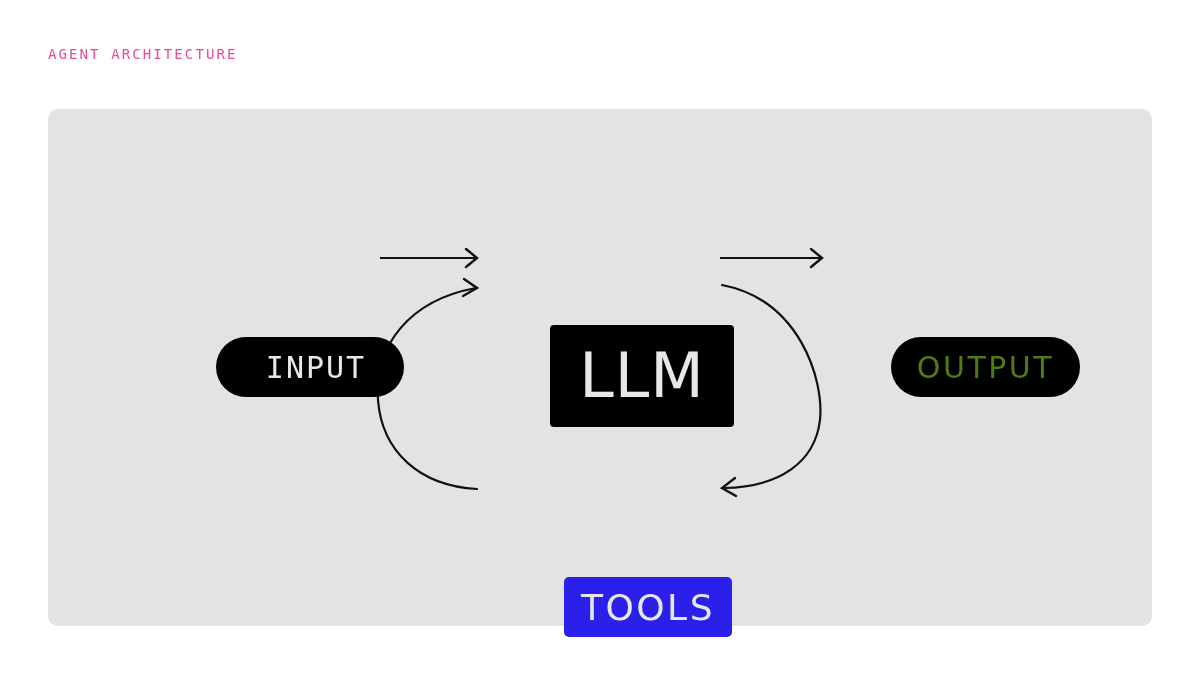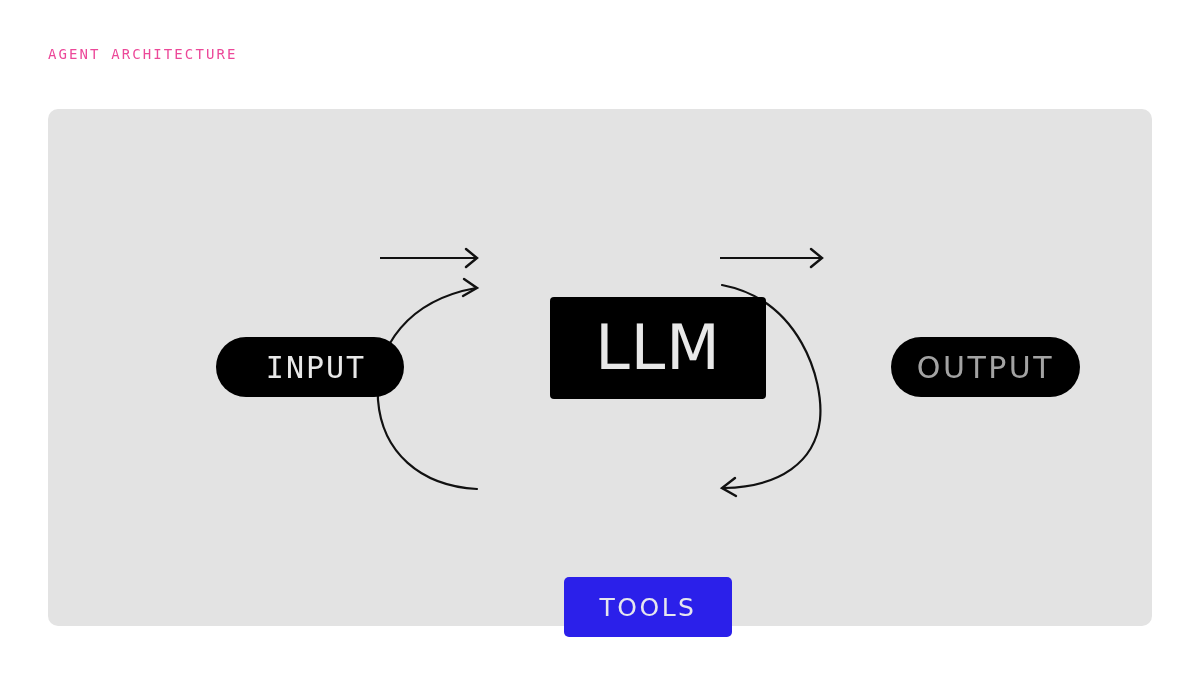--- a/index.html
+++ b/index.html
@@ -82,22 +82,22 @@
   #node-input .node-label {
     font-family: "DejaVu Sans Mono", "Liberation Mono", monospace;
     font-size: 30px;
     letter-spacing: 2px;
     color: #e8e8e8;
     margin-left: 12px;
   }
 
   #node-llm {
     left: 502px;
-    top: 188px;
-    width: 216px;
+    top: 216px;
+    width: 184px;
     height: 102px;
     background: #000000;
     border-radius: 4px;
   }
   #node-llm .node-label {
     font-family: "DejaVu Sans", "Liberation Sans", sans-serif;
     font-size: 62px;
     font-weight: 400;
     letter-spacing: 1px;
     color: #e8e8e8;
@@ -122,21 +122,21 @@
   #node-tools {
     left: 516px;
     top: 468px;
     width: 168px;
     height: 60px;
     background: #2b20ea;
     border-radius: 5px;
   }
   #node-tools .node-label {
     font-family: "DejaVu Sans", "Liberation Sans", sans-serif;
-    font-size: 25px;
+    font-size: 36px;
     letter-spacing: 2.5px;
     color: #e6e6ee;
   }
 </style>
 </head>
 <body style="background: rgb(255, 255, 255);">
 
 <div id="canvas">
 
   <div id="page-title">AGENT ARCHITECTURE</div>
@@ -168,21 +168,21 @@
 
     <div class="node" id="node-input" style="background: rgb(0, 0, 0);">
       <span class="node-label" style="color: rgb(232, 232, 232);">INPUT</span>
     </div>
 
     <div class="node" id="node-llm" style="background: rgb(0, 0, 0);">
       <span class="node-label" style="color: rgb(232, 232, 232);">LLM</span>
     </div>
 
     <div class="node" id="node-output" style="background: rgb(0, 0, 0);">
-      <span class="node-label" style="color: #a3a3a3; text-align: center;">OUTPUT</span>
+      <span class="node-label" style="color: #4d7c0f; text-align: center;">OUTPUT</span>
     </div>
 
     <div class="node" id="node-tools" style="background: rgb(43, 32, 234);">
       <span class="node-label" style="color: rgb(230, 230, 238);">TOOLS</span>
     </div>
 
   </div>
 </div>
 
 </body></html>

